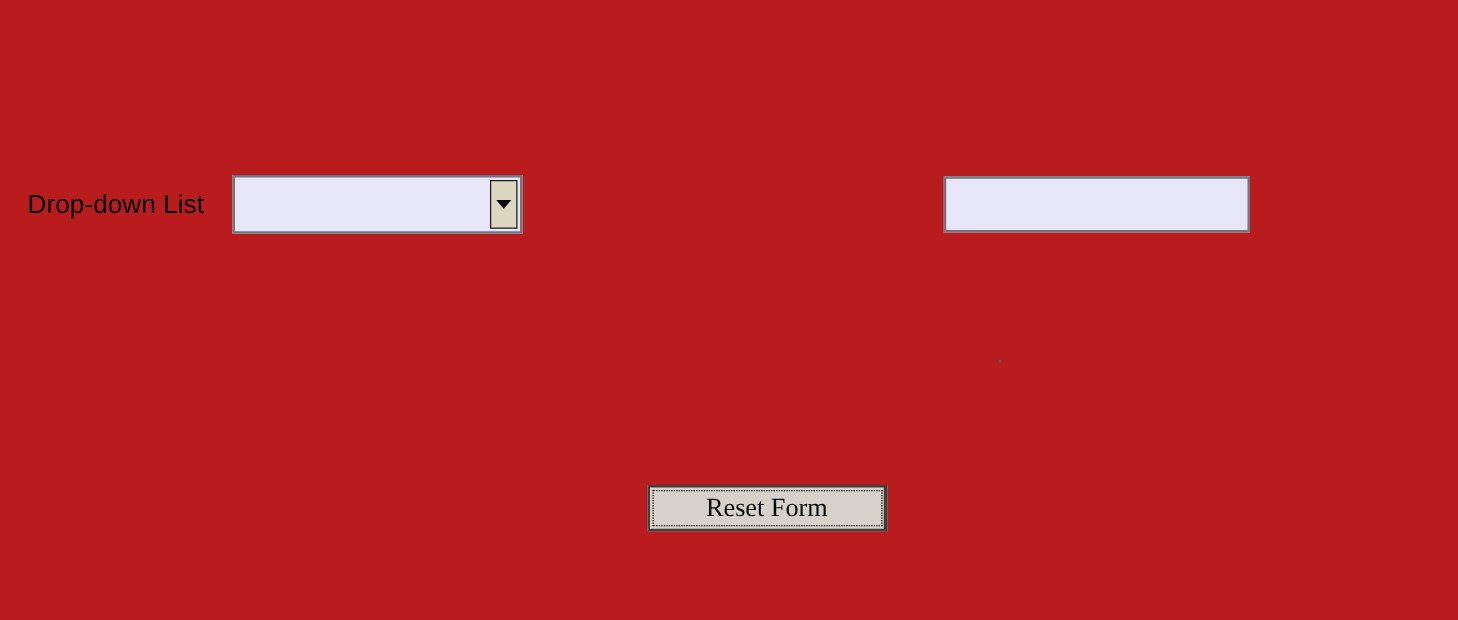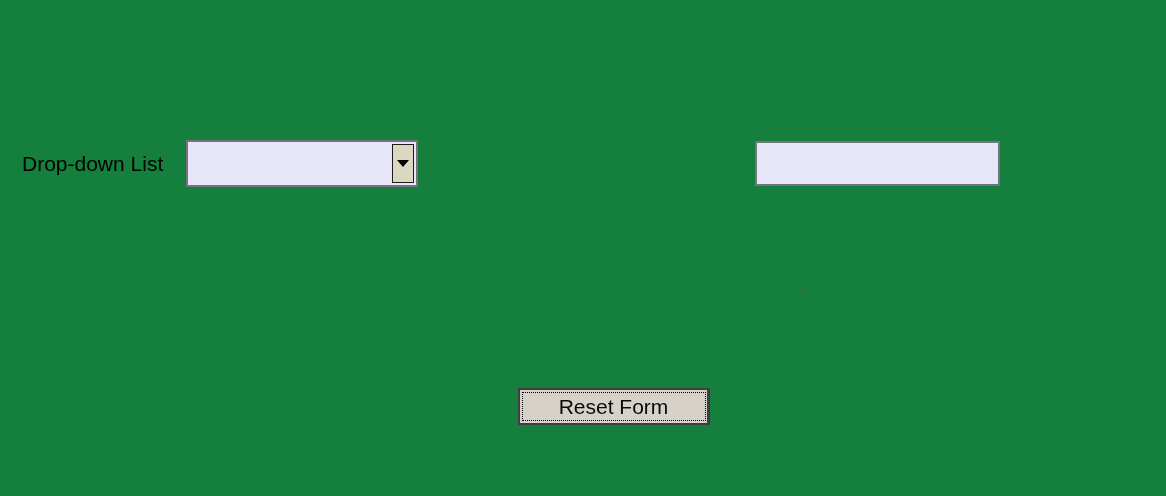--- a/index.html
+++ b/index.html
@@ -5,21 +5,21 @@
   html, body {
     margin: 0;
     padding: 0;
     background: #ffffff;
     font-family: "Liberation Sans", sans-serif;
   }
   .canvas {
     position: relative;
     width: 1166px;
     height: 496px;
-    background: #15803d;
+    background: #b91c1c;
     overflow: hidden;
   }
   .field-label {
     position: absolute;
     height: 28px;
     line-height: 28px;
     font-size: 21px;
     color: var(--text, #000000);
     white-space: nowrap;
   }
@@ -90,21 +90,21 @@
     position: absolute;
     left: 518px;
     top: 388px;
     width: 192px;
     height: 37px;
     background: var(--button_fill, #d6d2c9);
     border: 2px solid #3f3f3f;
     border-right-width: 3px;
     outline: 1px dotted #000000;
     outline-offset: -5px;
-    font-family: Liberation Sans, sans-serif;
+    font-family: Liberation Serif, serif;
     font-size: 21px;
     color: #0a0a0a;
     text-align: center;
     cursor: pointer;
     padding: 0;
   }
 
   .stray-dot {
     position: absolute;
     left: 799px;

